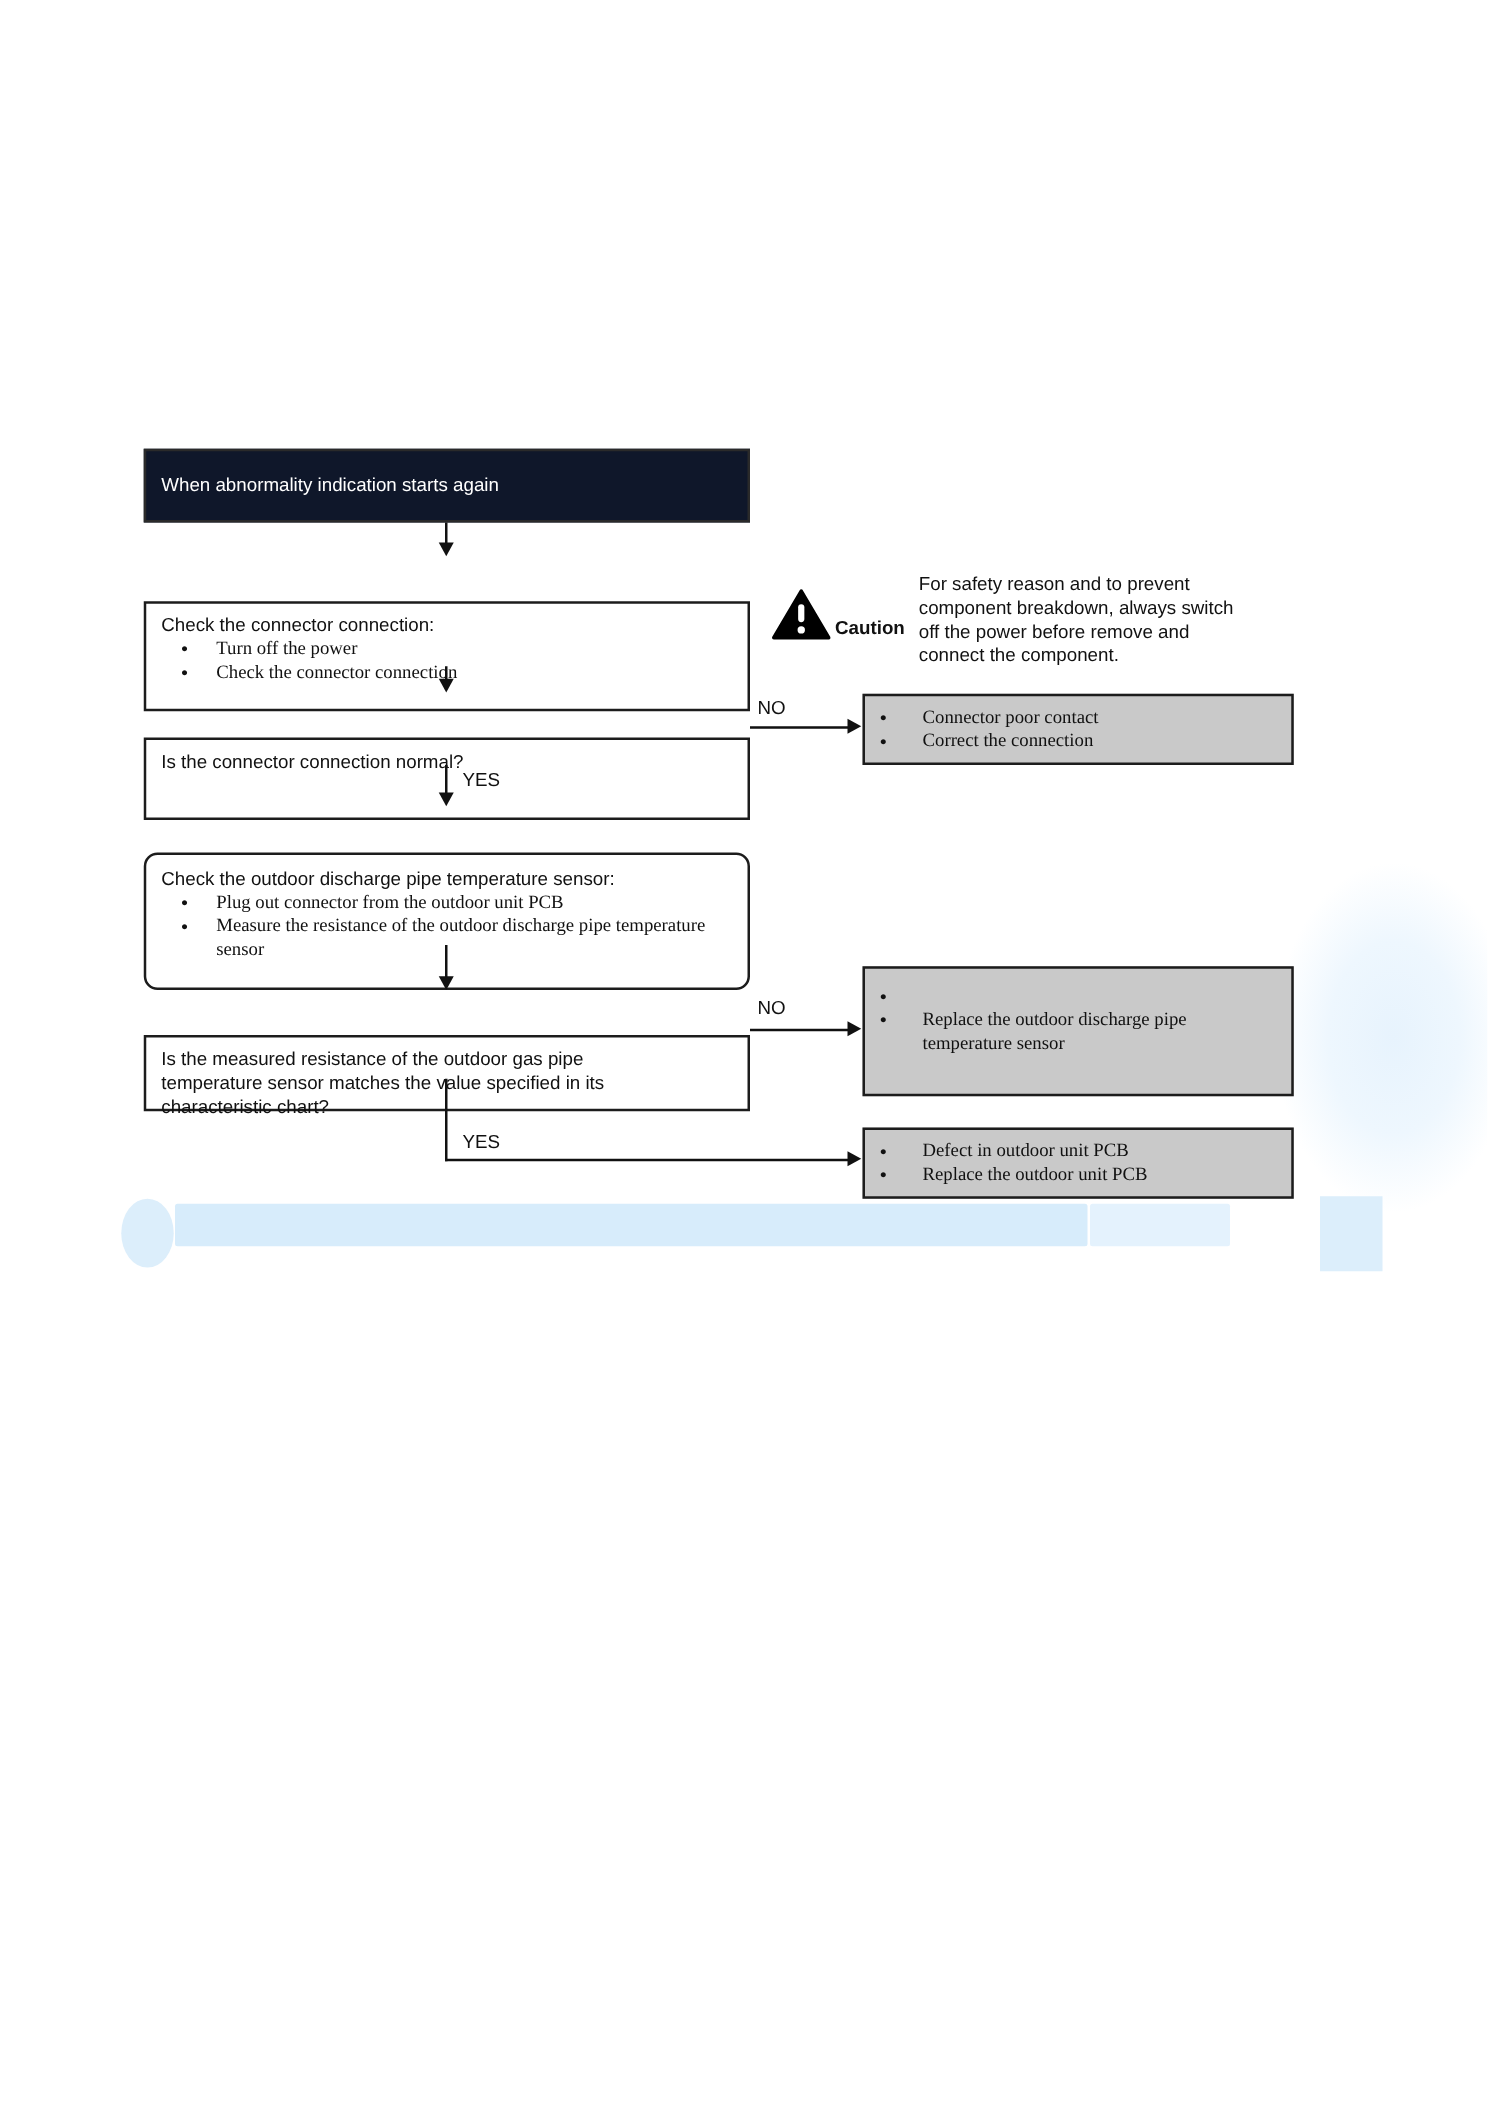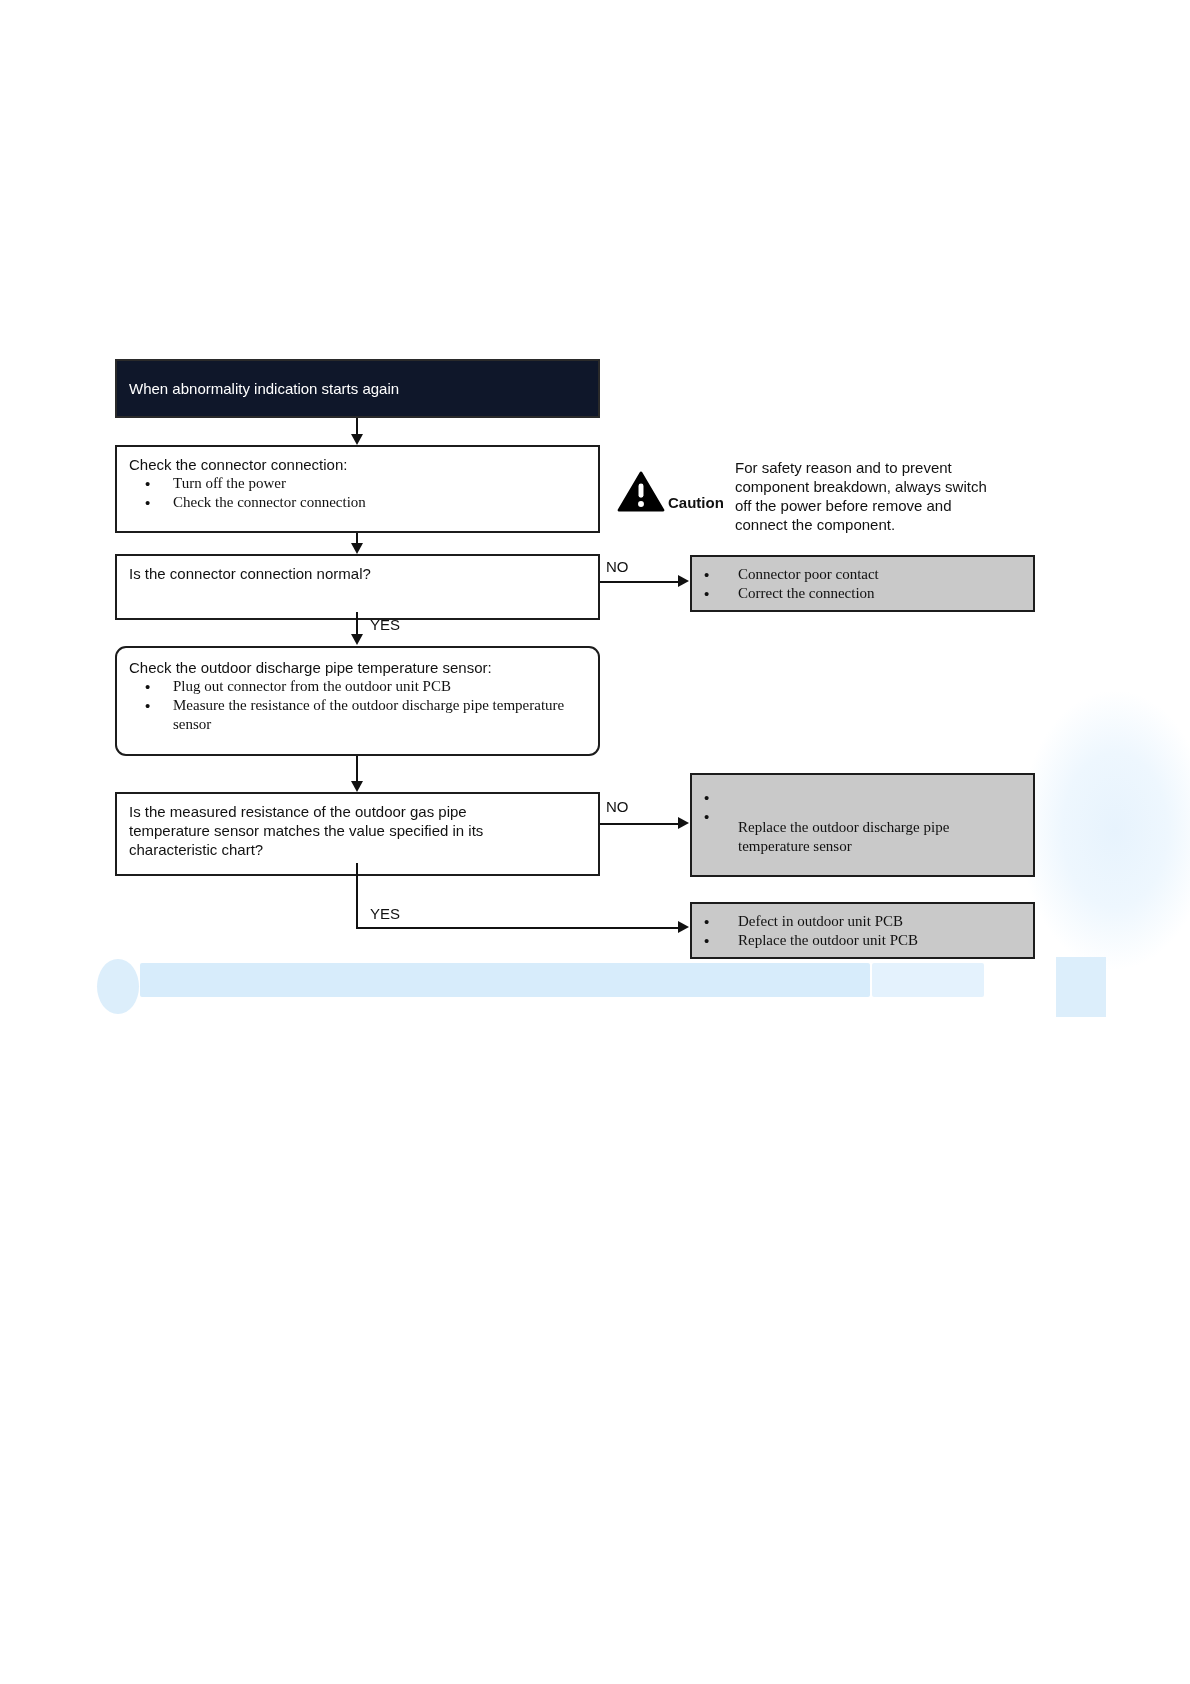--- a/index.html
+++ b/index.html
@@ -1,21 +1,21 @@
 <!DOCTYPE html>
 <html><head>
 <meta charset="utf-8">
 <style>
   html,body{margin:0;padding:0;background:#fff;}
   .page{position:relative;width:1190px;height:1684px;background:#ffffff;overflow:hidden;
         font-family:"Liberation Sans",sans-serif;font-size:15px;color:#111;}
   .box{position:absolute;box-sizing:border-box;border:2px solid #1c1c1c;background:#ffffff;line-height:19px;}
   .box.dark{background:#0f172a;border-color:#2a2a2a;color:#ffffff;display:flex;align-items:center;padding-left:12px;}
   .box.gray{background:#c9c9c9;}
-  .pad{padding:8px 26px 0 12px;}
+  .pad{padding:8px 26px 0 12px;margin-top:36px;}
   .row{display:flex;align-items:flex-start;line-height:19px;}
   .dot{flex:0 0 28px;padding-left:16px;}
   .gray .dot{flex:0 0 34px;padding-left:12px;}
   .txt{flex:1 1 auto;font-family:Liberation Serif, serif;}
   .vline{position:absolute;width:2px;background:#111;}
   .hline{position:absolute;height:2px;background:#111;}
   .head-down{position:absolute;width:0;height:0;border-left:6px solid transparent;border-right:6px solid transparent;border-top:11px solid #111;}
   .head-right{position:absolute;width:0;height:0;border-top:6px solid transparent;border-bottom:6px solid transparent;border-left:11px solid #111;}
   .lbl{position:absolute;line-height:18px;}
   .caution-label{position:absolute;font-weight:bold;}
@@ -99,35 +99,35 @@
     </div>
     <div class="row">
       <span class="dot">•</span>
       <span class="txt" style="max-width:400px;">Measure the resistance of the outdoor discharge pipe temperature sensor</span>
     </div>
   </div>
 
   <div class="vline" style="left:356px;top:756px;height:26px;"></div>
   <div class="head-down" style="left:351px;top:781px;"></div>
 
-  <div class="box pad" style="left:115px;top:792px;width:485px;height:84px;">
+  <div class="box pad" style="left:115px;top:792px;width:485px;height:61px;">
     <div style="width:420px;">Is the measured resistance of the outdoor gas pipe temperature sensor matches the value specified in its characteristic chart?</div>
   </div>
 
   <div class="lbl" style="left:606px;top:798px;">NO</div>
   <div class="hline" style="left:600px;top:823px;width:80px;"></div>
   <div class="head-right" style="left:678px;top:817px;"></div>
 
   <div class="box gray" style="left:690px;top:773px;width:345px;height:104px;padding-top:13px;">
     <div class="row">
       <span class="dot">•</span>
     </div>
     <div class="row">
       <span class="dot">•</span>
-      <span class="txt" style="max-width:280px;margin-top:11px;">Replace the outdoor discharge pipe temperature sensor</span>
+      <span class="txt" style="max-width:280px;">Replace the outdoor discharge pipe temperature sensor</span>
     </div>
   </div>
 
   <div class="vline" style="left:356px;top:863px;height:66px;"></div>
   <div class="lbl" style="left:370px;top:905px;">YES</div>
   <div class="hline" style="left:356px;top:927px;width:324px;"></div>
   <div class="head-right" style="left:678px;top:921px;"></div>
 
   <div class="box gray" style="left:690px;top:902px;width:345px;height:57px;padding-top:8px;">
     <div class="row">

